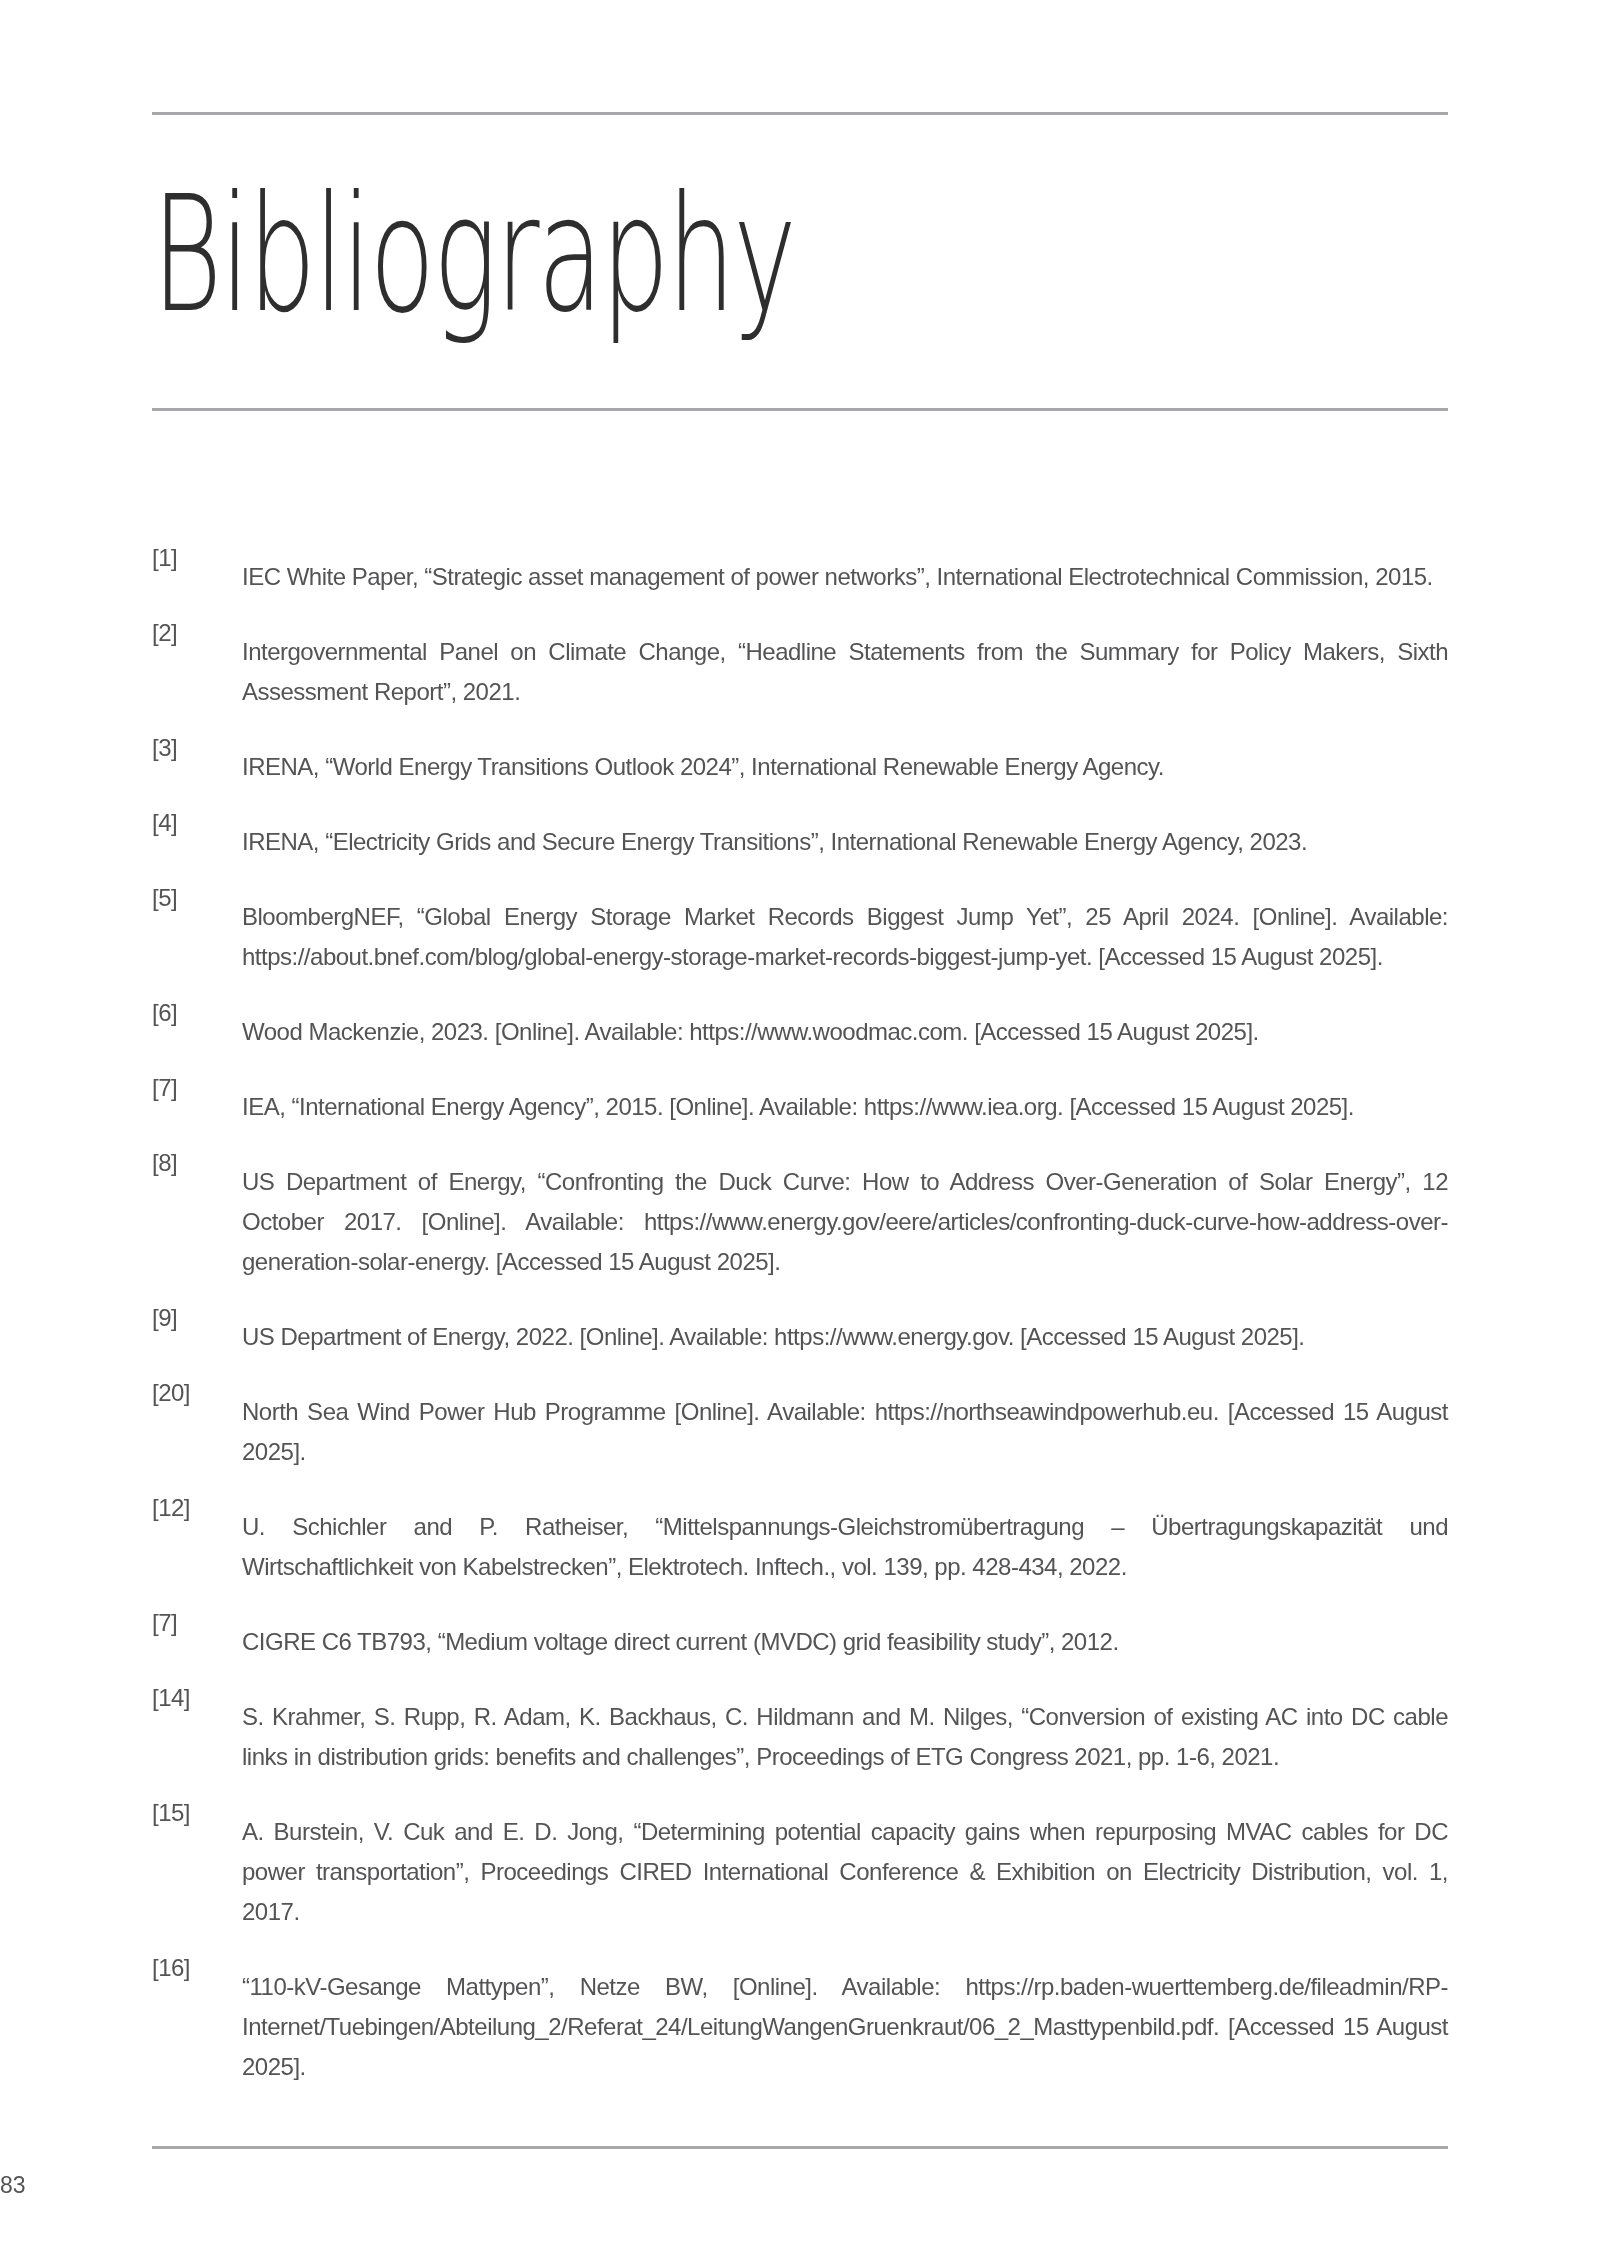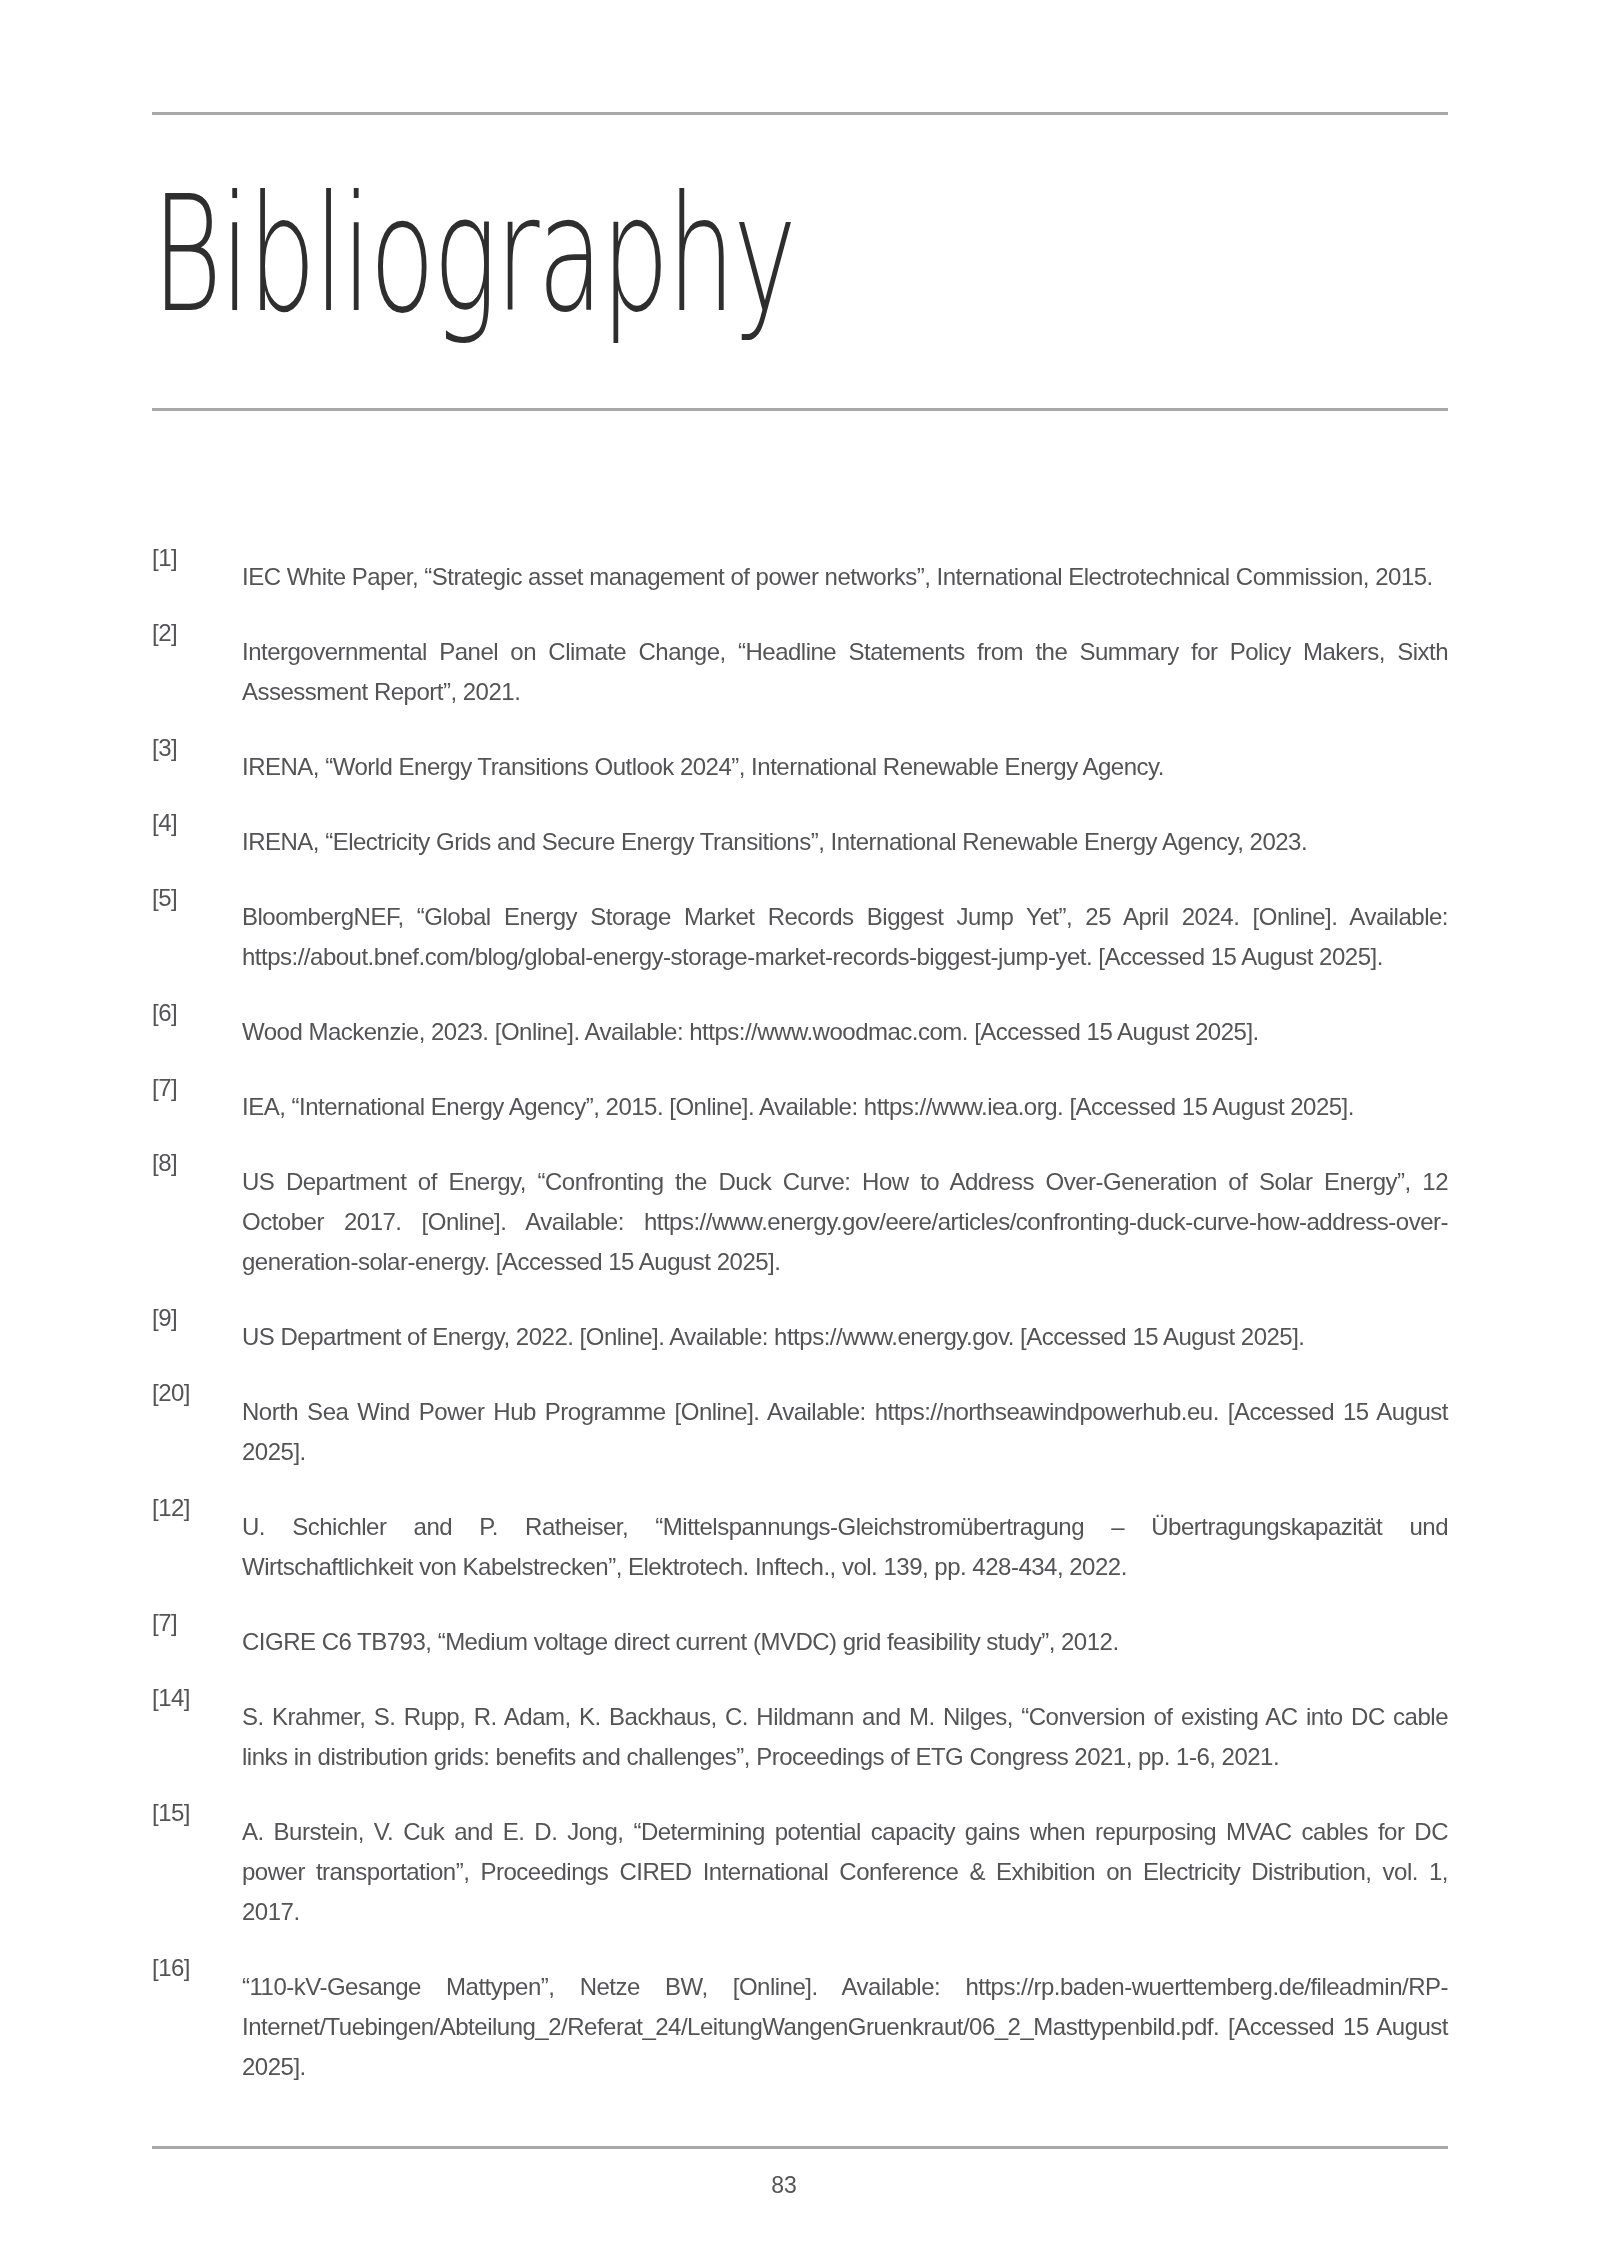--- a/index.html
+++ b/index.html
@@ -65,21 +65,21 @@
     overflow-wrap: break-word;
     margin-top: 19px;
   }
   .ref-text .italic { }
 
   .page-number {
     position: absolute;
     left: 0;
     top: 2172px;
     width: 1568px;
-    text-align: center;
+    text-align: left;
     font-size: 23px;
     color: var(--text-color, #545456);
   }
 </style>
 </head>
 <body>
 
 <div class="page">
   <div class="rule rule-top"></div>
 

